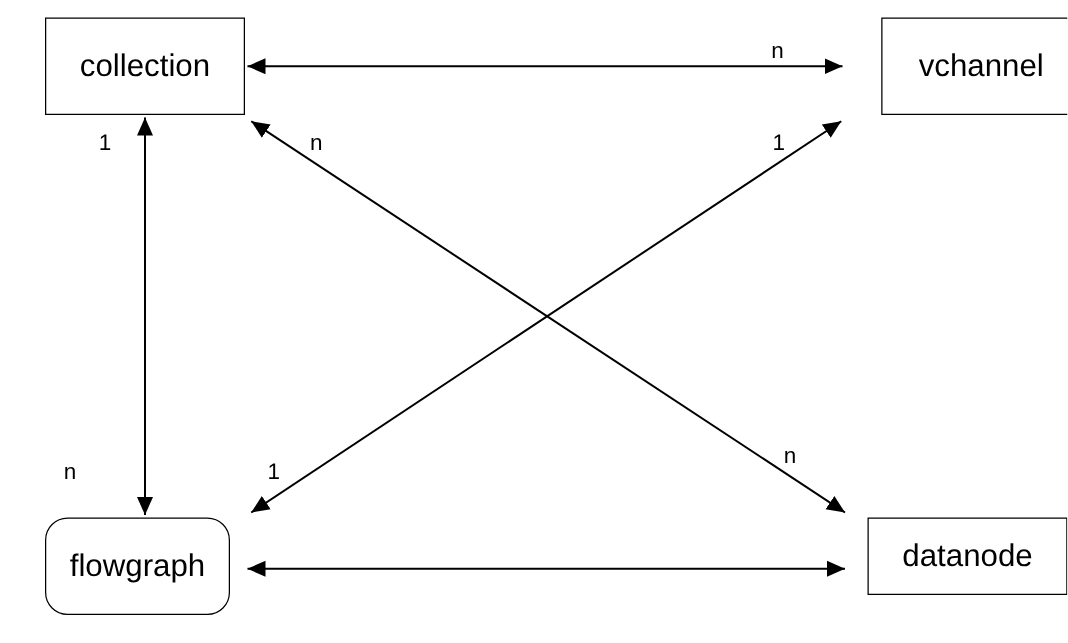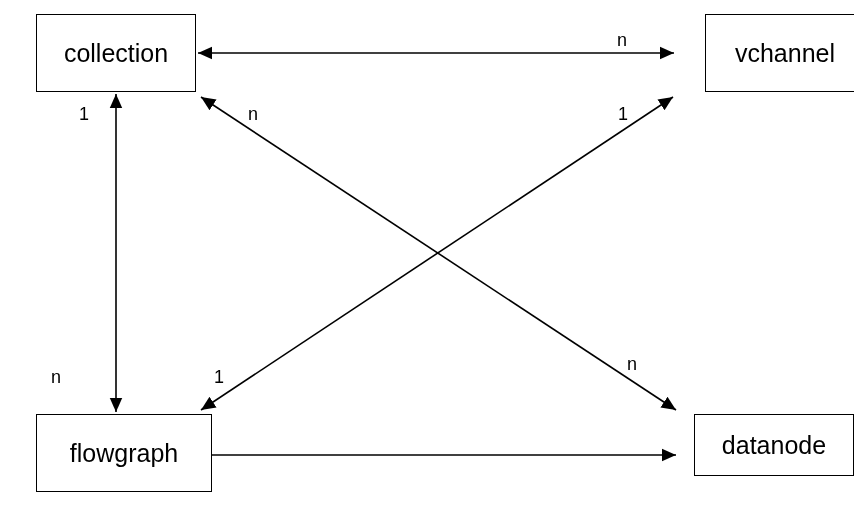--- a/index.html
+++ b/index.html
@@ -66,21 +66,21 @@
   </svg>
 
   <div class="node" style="left:36px; top:14px; width:160px; height:78px;">
     <span>collection</span>
   </div>
 
   <div class="node" style="left:705px; top:14px; width:160px; height:78px;text-align:right;">
     <span>vchannel</span>
   </div>
 
-  <div class="node" style="left:36px; top:414px; width:176px; height:78px;">
+  <div class="node" style="left:36px; top:414px; width:148px; height:78px;border-radius:18px;">
     <span>flowgraph</span>
   </div>
 
   <div class="node" style="left:678px; top:414px; width:160px; height:62px;margin-left:16px;">
     <span>datanode</span>
   </div>
 
   <span class="edge-label" style="left:622px; top:40px;">n</span>
 
   <span class="edge-label" style="left:84px; top:114px;">1</span>

